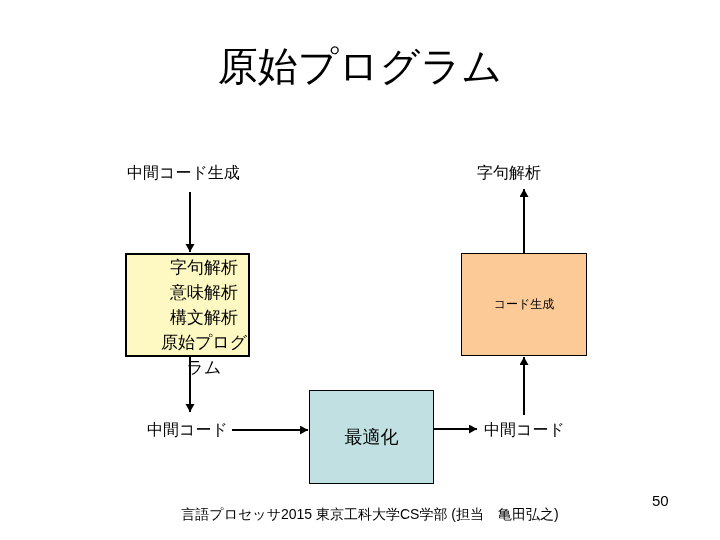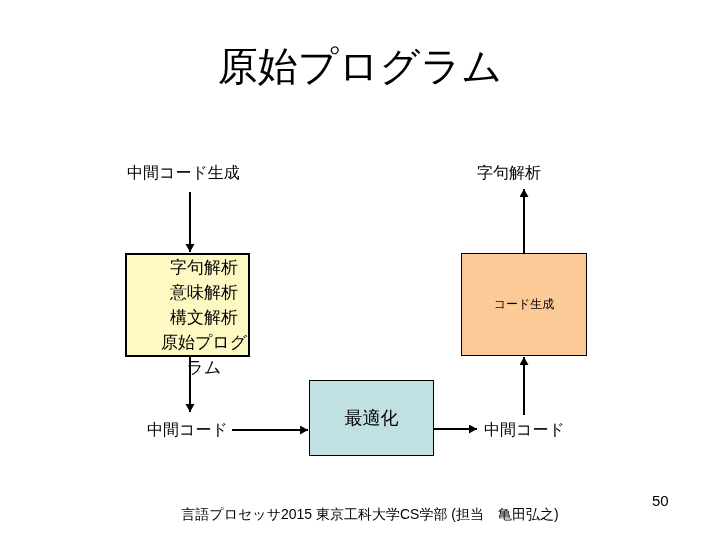--- a/index.html
+++ b/index.html
@@ -52,22 +52,22 @@
   }
   .box-codegen {
     left: 461px; top: 253px;
     width: 126px; height: 103px;
     display: flex;
     align-items: center;
     justify-content: center;
     font-size: 12px;
   }
   .box-optimize {
-    left: 309px; top: 380px;
-    width: 125px; height: 76px;
+    left: 309px; top: 390px;
+    width: 125px; height: 94px;
     display: flex;
     align-items: center;
     justify-content: center;
     font-size: 18px;
   }
   .arrow-layer {
     position: absolute;
     left: 0; top: 0;
     width: 720px; height: 540px;
     pointer-events: none;

